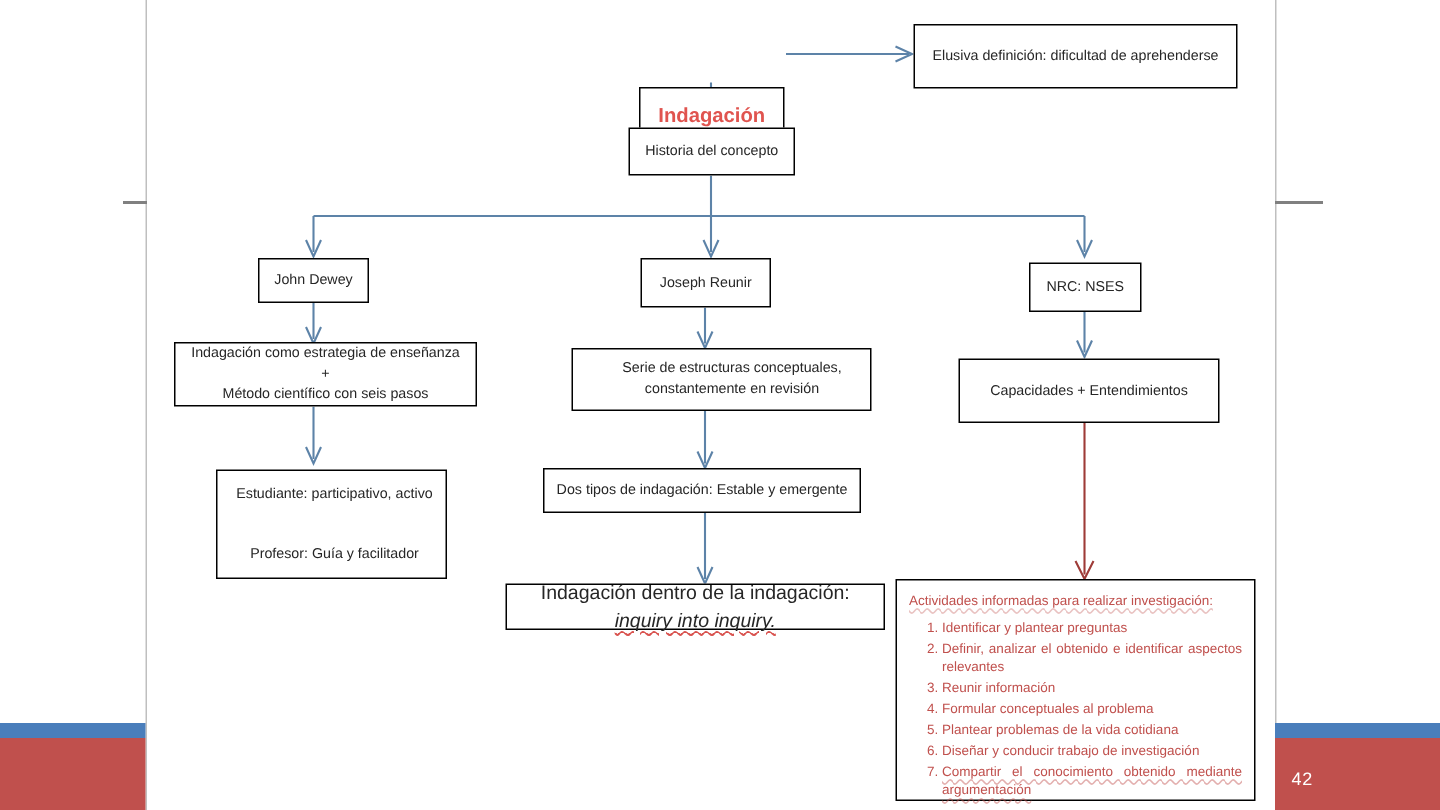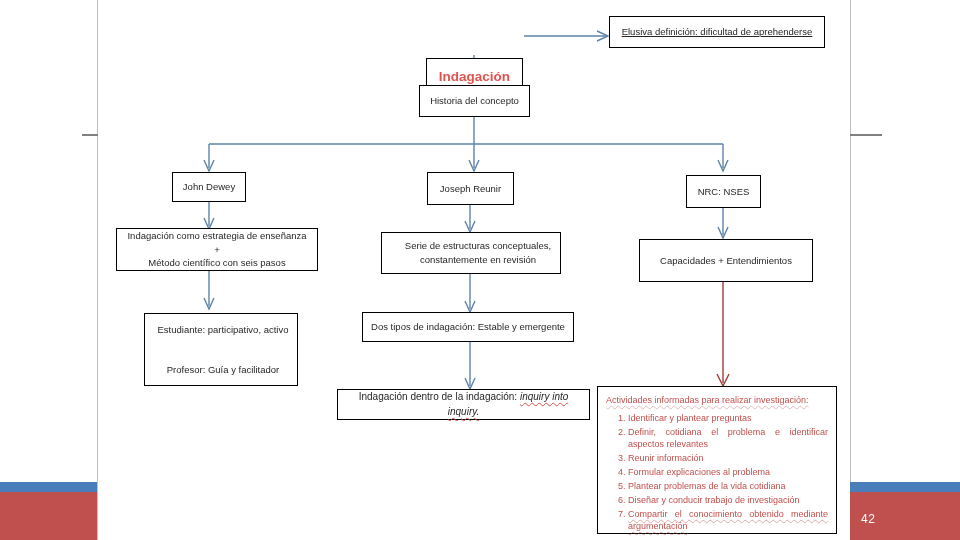--- a/index.html
+++ b/index.html
@@ -184,21 +184,21 @@
     <g>
       <line class="red" x1="723" y1="282" x2="723" y2="383"></line>
       <polyline class="red" points="717,374 723,386 729,374"></polyline>
     </g>
   </svg>
 
   <div class="node title" style="left:426px;top:18px;width:97px;height:37px;">
     <span class="txt">Indagación</span>
   </div>
 
-  <div class="node" style="left:609px;top:16px;width:216px;height:32px;text-decoration:underline;">
+  <div class="node" style="left:609px;top:16px;width:216px;height:43px;">
     <span class="txt">Elusiva definición: dificultad de aprehenderse</span>
   </div>
 
   <div class="node" style="left:419px;top:85px;width:111px;height:32px;">
     <span class="txt">Historia del concepto</span>
   </div>
 
   <div class="node" style="left:172px;top:172px;width:74px;height:30px;">
     <span class="txt">John Dewey</span>
   </div>
@@ -212,21 +212,21 @@
   </div>
 
   <div class="node" style="left:116px;top:228px;width:202px;height:43px;">
     <span class="txt">
       <span class="line">Indagación como estrategia de enseñanza</span>
       <span class="line">+</span>
       <span class="line">Método científico con seis pasos</span>
     </span>
   </div>
 
-  <div class="node" style="left:381px;top:232px;width:180px;height:42px;padding-left:20px;">
+  <div class="node" style="left:381px;top:232px;width:200px;height:42px;padding-left:20px;">
     <span class="txt">
       <span class="line">Serie de estructuras conceptuales,</span>
       <span class="line">constantemente en revisión</span>
     </span>
   </div>
 
   <div class="node" style="left:639px;top:239px;width:174px;height:43px;">
     <span class="txt">
       <span class="line">Capacidades + Entendimientos</span>
     </span>
@@ -237,30 +237,30 @@
       <span class="line">Estudiante: participativo, activo</span>
       <span class="line" style="height:26px;"></span>
       <span class="line">Profesor: Guía y facilitador</span>
     </span>
   </div>
 
   <div class="node" style="left:362px;top:312px;width:212px;height:30px;">
     <span class="txt">Dos tipos de indagación: Estable y emergente</span>
   </div>
 
-  <div class="node" style="left:337px;top:389px;width:253px;height:31px;font-size:10px;">
+  <div class="node" style="left:337px;top:389px;width:253px;height:31px;font-size:13px;">
     <span class="txt"><span>Indagación dentro de la indagación: </span><span class="spell">inquiry into inquiry.</span></span>
   </div>
 
   <div class="node activities" style="left:597px;top:386px;width:240px;height:148px;">
     <span class="head">Actividades informadas para realizar investigación:</span>
     <ol>
       <li>Identificar y plantear preguntas</li>
-      <li>Definir, cotidiana el problema e identificar aspectos relevantes</li>
+      <li>Definir, analizar el obtenido e identificar aspectos relevantes</li>
       <li>Reunir información</li>
-      <li>Formular explicaciones al problema</li>
+      <li>Formular conceptuales al problema</li>
       <li>Plantear problemas de la vida cotidiana</li>
       <li>Diseñar y conducir trabajo de investigación</li>
       <li class="wavy">Compartir el conocimiento obtenido mediante argumentación</li>
     </ol>
   </div>
 
 </div>
 
 </body></html>

